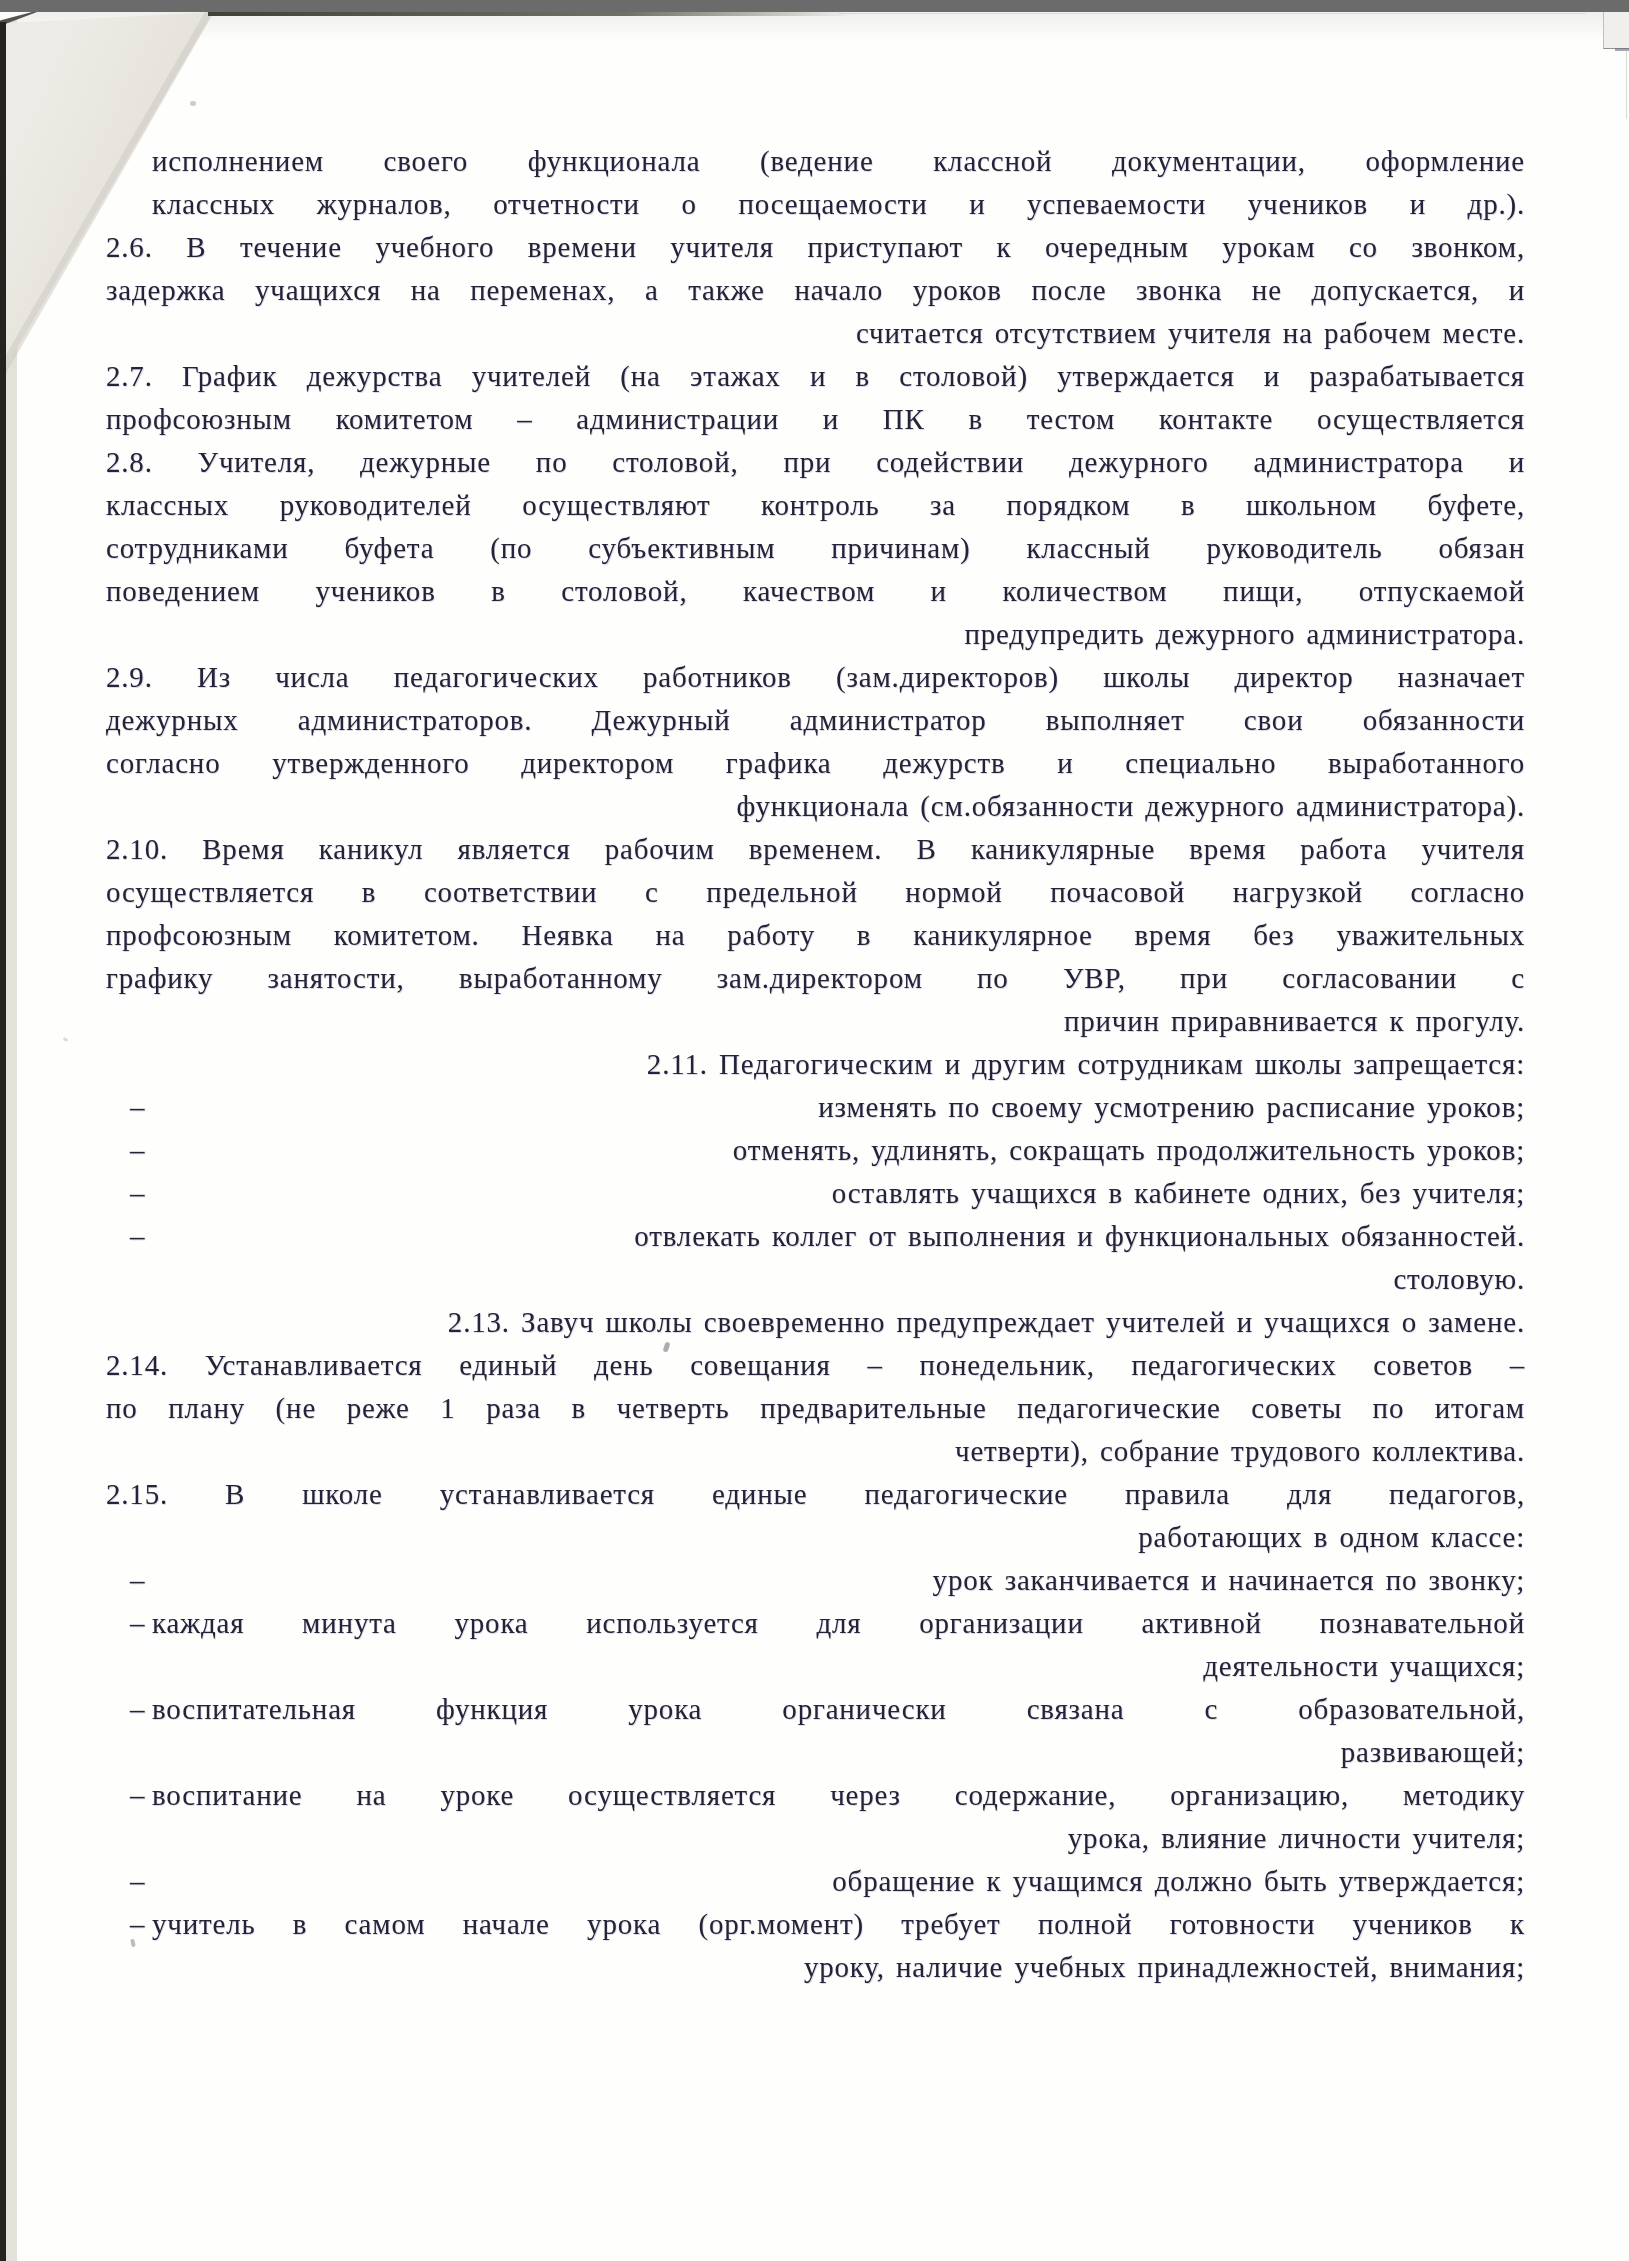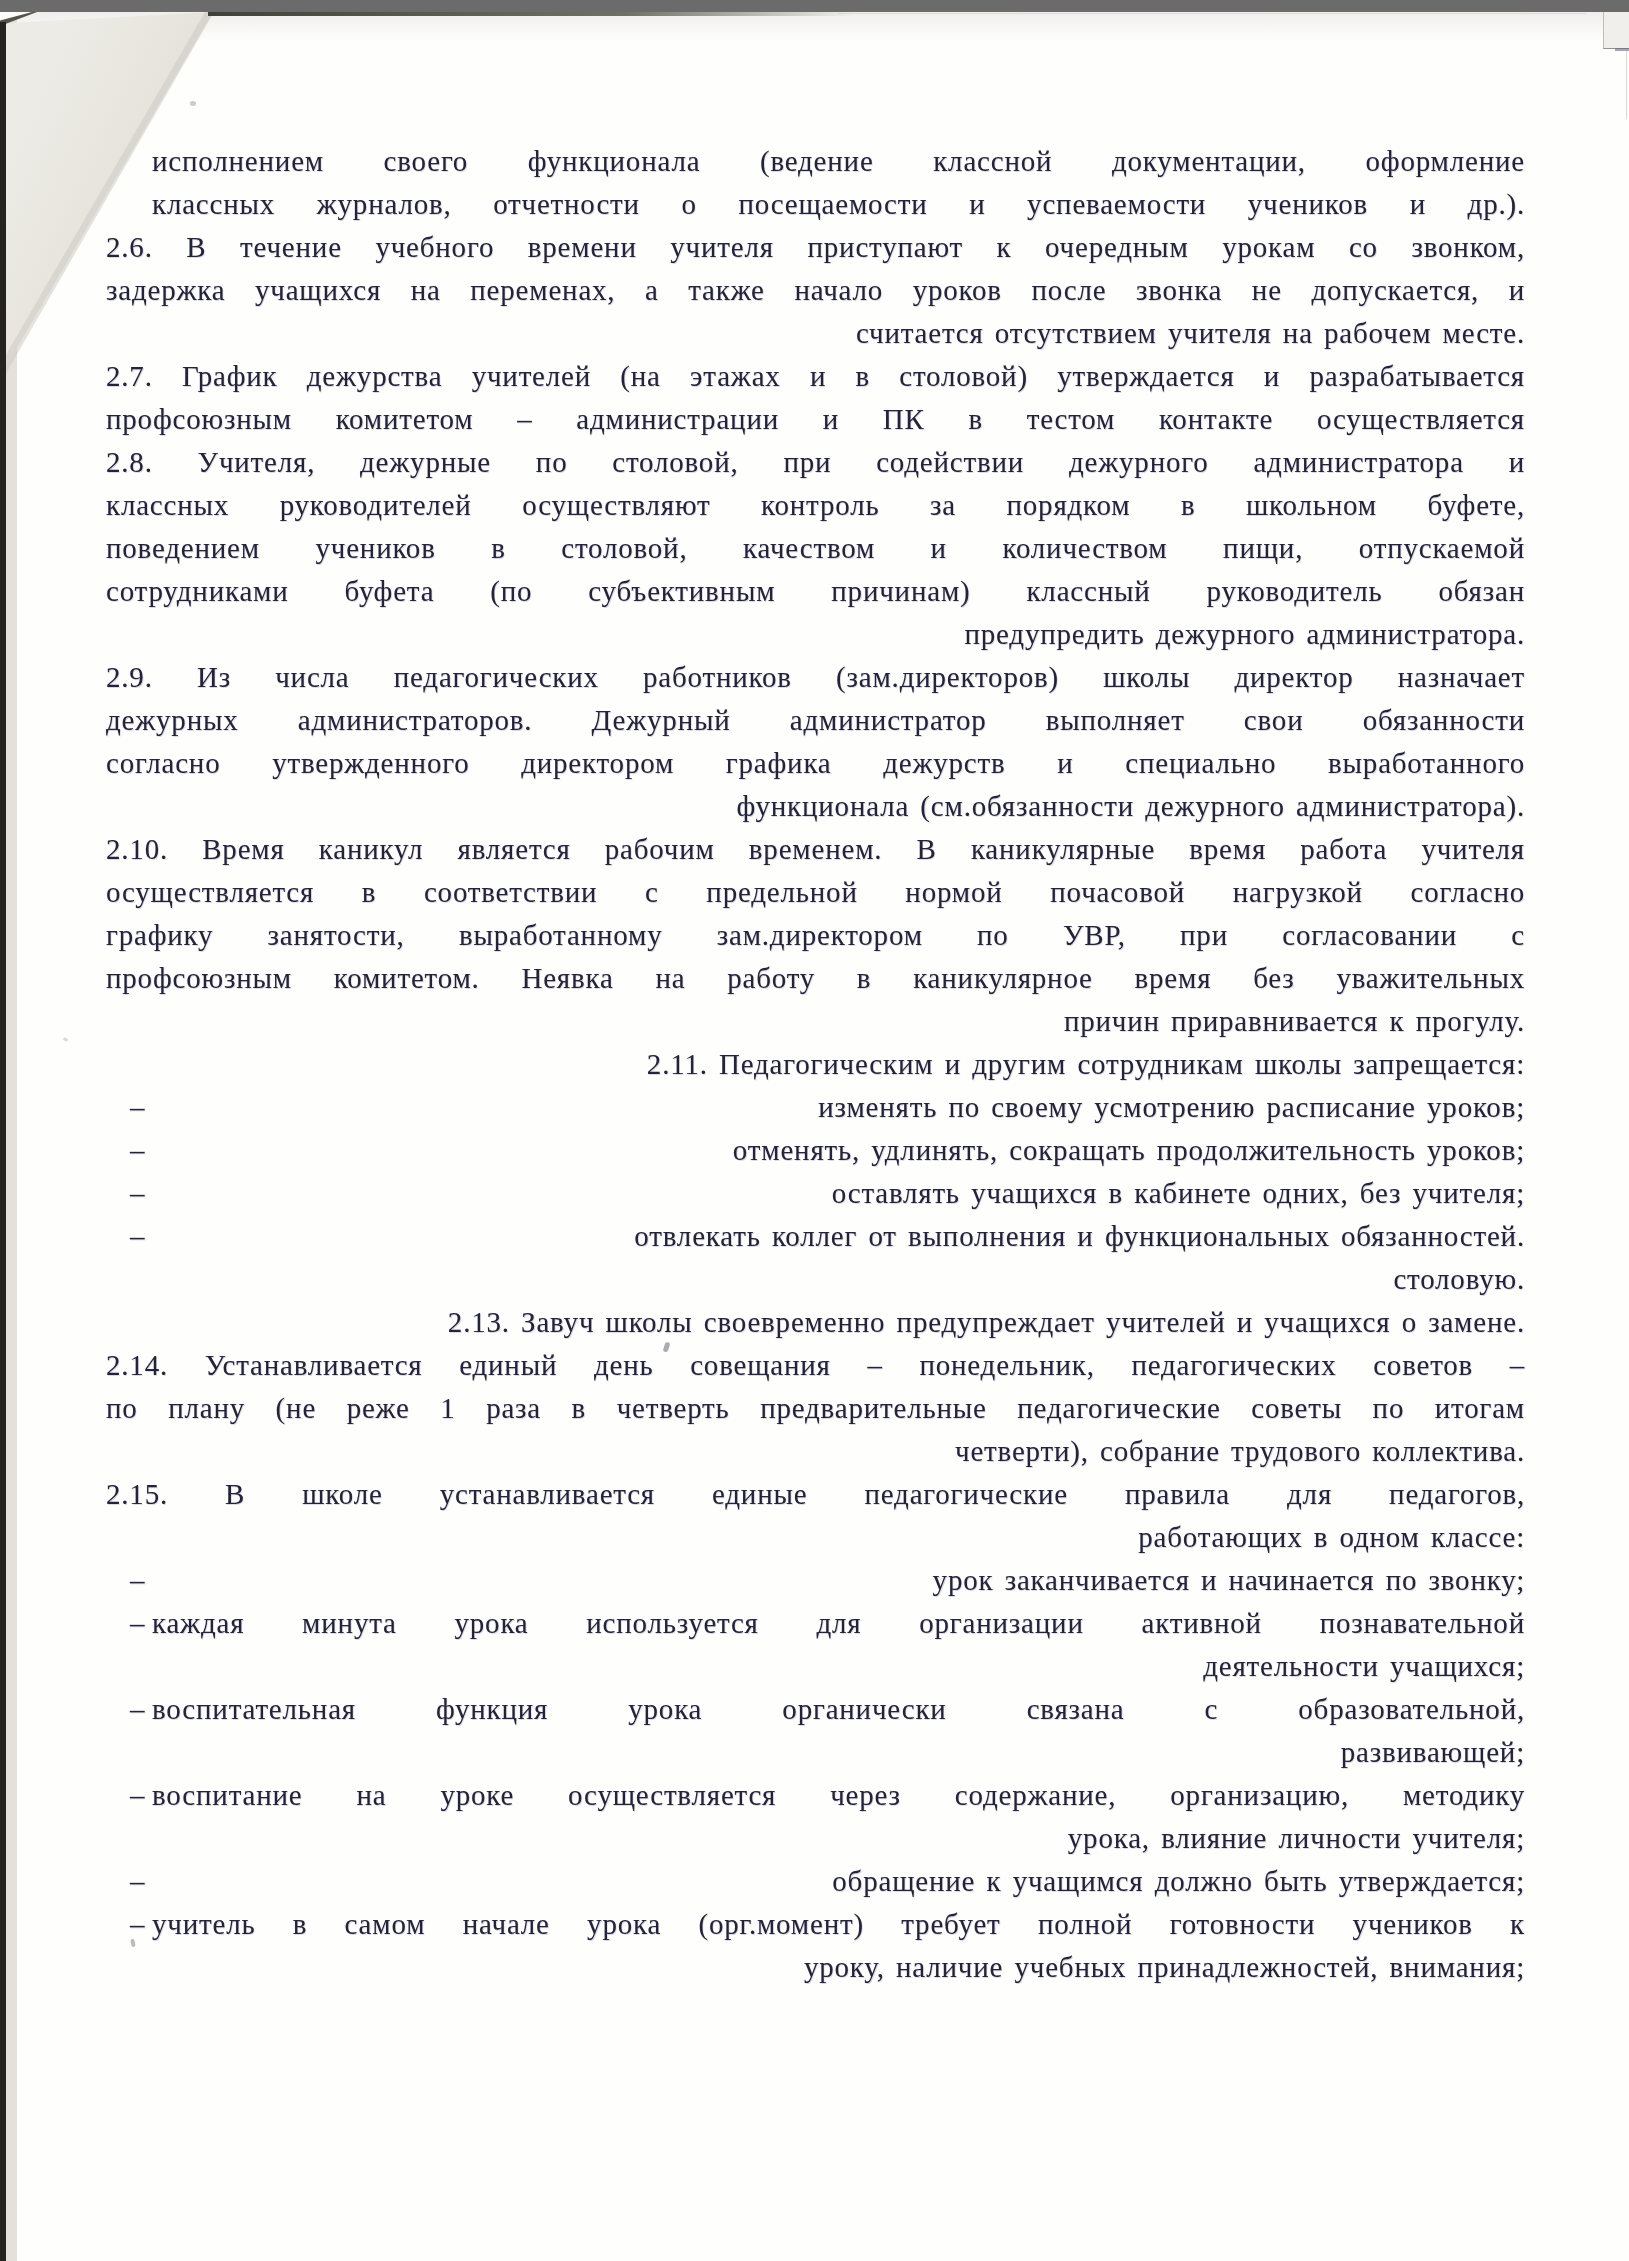--- a/index.html
+++ b/index.html
@@ -76,31 +76,31 @@
   <div id="doc">
       <div class="line ij">исполнением своего функционала (ведение классной документации, оформление</div>
       <div class="line ij">классных журналов, отчетности о посещаемости и успеваемости учеников и др.).</div>
       <div class="line j">2.6. В течение учебного времени учителя приступают к очередным урокам со звонком,</div>
       <div class="line j">задержка учащихся на переменах, а также начало уроков после звонка не допускается, и</div>
       <div class="line l">считается отсутствием учителя на рабочем месте.</div>
       <div class="line j">2.7. График дежурства учителей (на этажах и в столовой) утверждается и разрабатывается</div>
       <div class="line j">профсоюзным комитетом – администрации и ПК в тестом контакте осуществляется</div>
       <div class="line j">2.8. Учителя, дежурные по столовой, при содействии дежурного администратора и</div>
       <div class="line j">классных руководителей осуществляют контроль за порядком в школьном буфете,</div>
+      <div class="line j">сотрудниками буфета (по субъективным причинам) классный руководитель обязан</div>
       <div class="line j">поведением учеников в столовой, качеством и количеством пищи, отпускаемой</div>
-      <div class="line j">сотрудниками буфета (по субъективным причинам) классный руководитель обязан</div>
       <div class="line l">предупредить дежурного администратора.</div>
       <div class="line j">2.9. Из числа педагогических работников (зам.директоров) школы директор назначает</div>
       <div class="line j">дежурных администраторов.  Дежурный администратор выполняет свои обязанности</div>
       <div class="line j">согласно утвержденного директором графика дежурств и специально выработанного</div>
       <div class="line l">функционала (см.обязанности дежурного администратора).</div>
       <div class="line j">2.10. Время каникул является рабочим временем. В каникулярные время работа учителя</div>
       <div class="line j">осуществляется в соответствии с предельной нормой почасовой нагрузкой согласно</div>
+      <div class="line j">профсоюзным комитетом. Неявка на работу в каникулярное время без уважительных</div>
       <div class="line j">графику занятости, выработанному зам.директором по УВР, при согласовании с</div>
-      <div class="line j">профсоюзным комитетом. Неявка на работу в каникулярное время без уважительных</div>
       <div class="line l">причин приравнивается к прогулу.</div>
       <div class="line l">2.11. Педагогическим и другим сотрудникам школы запрещается:</div>
       <div class="line bl"><span class="dash">–</span><span>изменять по своему усмотрению расписание уроков;</span></div>
       <div class="line bl"><span class="dash">–</span><span>отменять, удлинять, сокращать продолжительность уроков;</span></div>
       <div class="line bl"><span class="dash">–</span><span>оставлять учащихся в кабинете одних, без учителя;</span></div>
       <div class="line bl"><span class="dash">–</span><span>отвлекать коллег от выполнения и функциональных обязанностей.</span></div>
       <div class="line l">столовую.</div>
       <div class="line l">2.13. Завуч школы своевременно предупреждает учителей и учащихся о замене.</div>
       <div class="line j">2.14. Устанавливается единый день совещания – понедельник, педагогических советов –</div>
       <div class="line j">по плану (не реже 1 раза в четверть предварительные педагогические советы по итогам</div>

